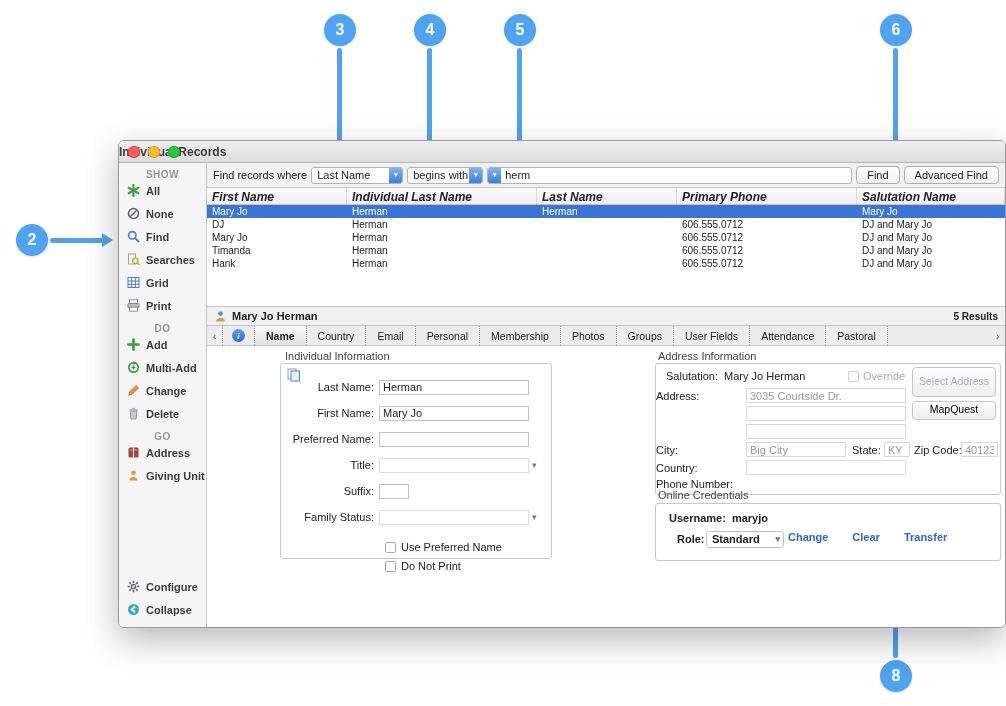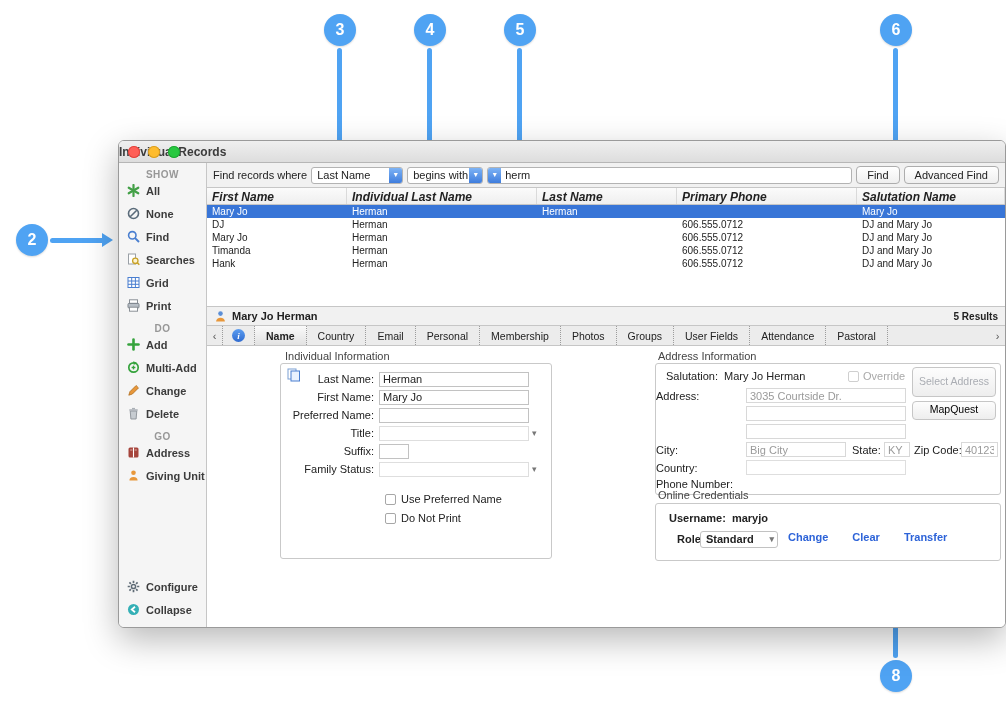--- a/index.html
+++ b/index.html
@@ -139,21 +139,21 @@
 
   .fld {
     height:15px; border:1px solid #c2c2c2; background:#fff; color:#222;
     font:11px "Liberation Sans",sans-serif; padding:0 3px;
   }
   .fld.gray { color:#9a9a9a; border-color:#d8d8d8; }
   .chev { color:#777; font-size:9px; margin-left:3px; }
   .chev::after { content:"▾"; }
 
   .ind-box { left:73px; top:17px; width:272px; height:196px; padding-top:6px; }
-  .frow { display:flex; align-items:center; height:18px; }
+  .frow { display:flex; align-items:center; height:18px;margin-top:8px; }
   .frow .lbl { width:98px; text-align:right; padding-right:5px; flex:none; white-space:nowrap; }
   .w-full { width:150px; } .w-sm { width:30px; }
   .cbrow { display:flex; align-items:flex-end; gap:5px; height:19px; padding-left:104px; }
   .cb { width:11px; height:11px; border:1px solid #a7a7a7; border-radius:2px; background:#fff; flex:none; }
   .cb.disabled { border-color:#cfcfcf; }
   .copy-ic { position:absolute; left:6px; top:4px; }
 
   .addr-box { left:448px; top:17px; width:346px; height:132px; }
   .addr-box .abs { position:absolute; }
   .alabel { position:absolute; width:85px; text-align:left; white-space:nowrap; }
@@ -554,21 +554,21 @@
           <span class="alabel" style="left:0;top:114px">Phone Number:</span>
         </div>
 
         <div class="grp-title" style="left:451px;top:143px">Online Credentials</div>
         <div class="groupbox cred-box">
           <div style="position:absolute;left:13px;top:8px">
             <span>Username:</span>
             <span style="margin-left:3px">maryjo</span>
           </div>
           <span style="position:absolute;left:21px;top:29px">Role:</span>
-          <div class="combo" style="position:absolute;left:44px;top:27px;width:78px;border-color:#c2c2c2">
+          <div class="combo" style="position:absolute;left:50px;top:27px;width:78px;border-color:#c2c2c2">
             <span class="val">Standard</span>
             <span class="chev" style="margin:2px 3px 0 0"></span>
           </div>
           <div style="position:absolute;left:132px;top:27px;display:flex;gap:24px">
             <span class="link">Change</span>
             <span class="link">Clear</span>
             <span class="link">Transfer</span>
           </div>
         </div>
 

